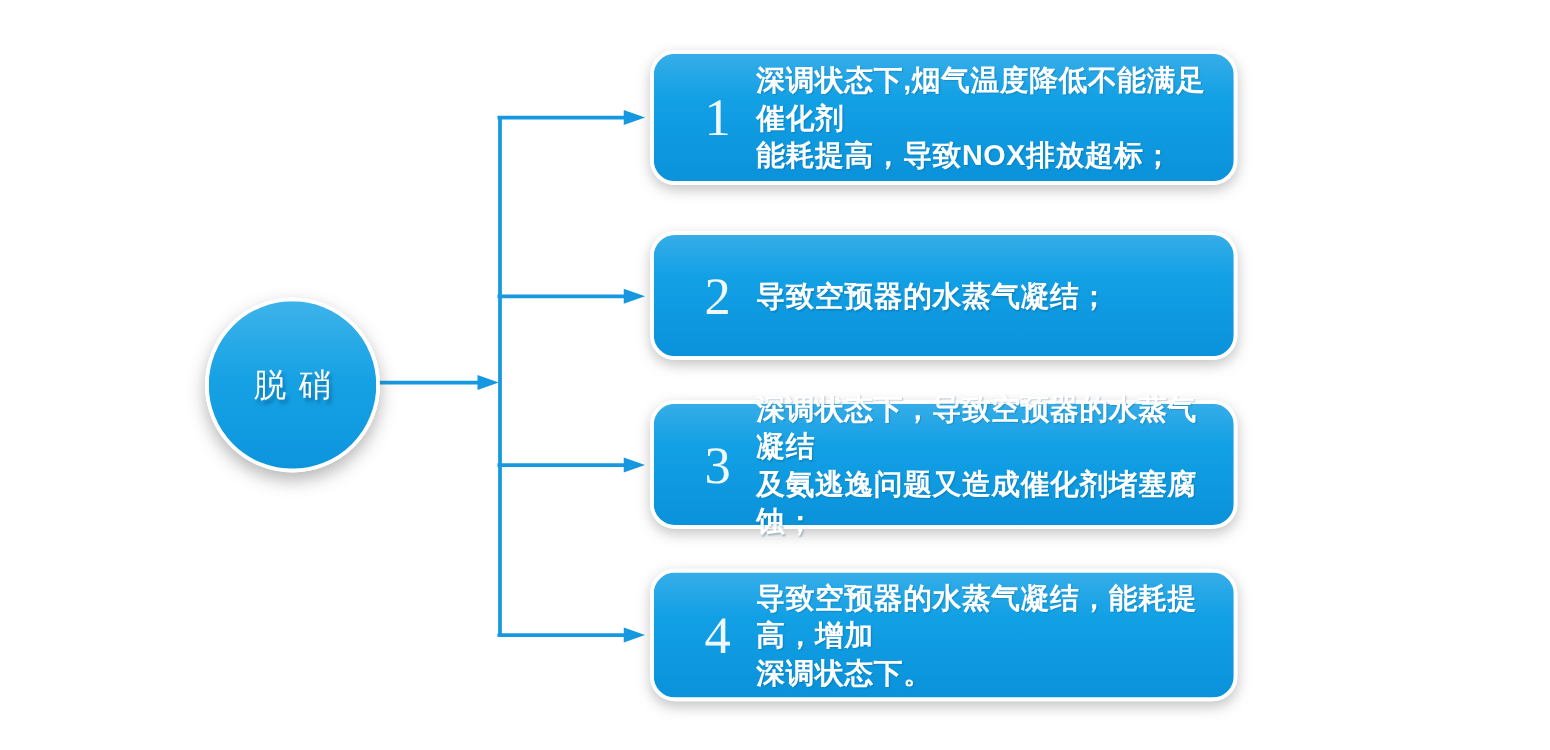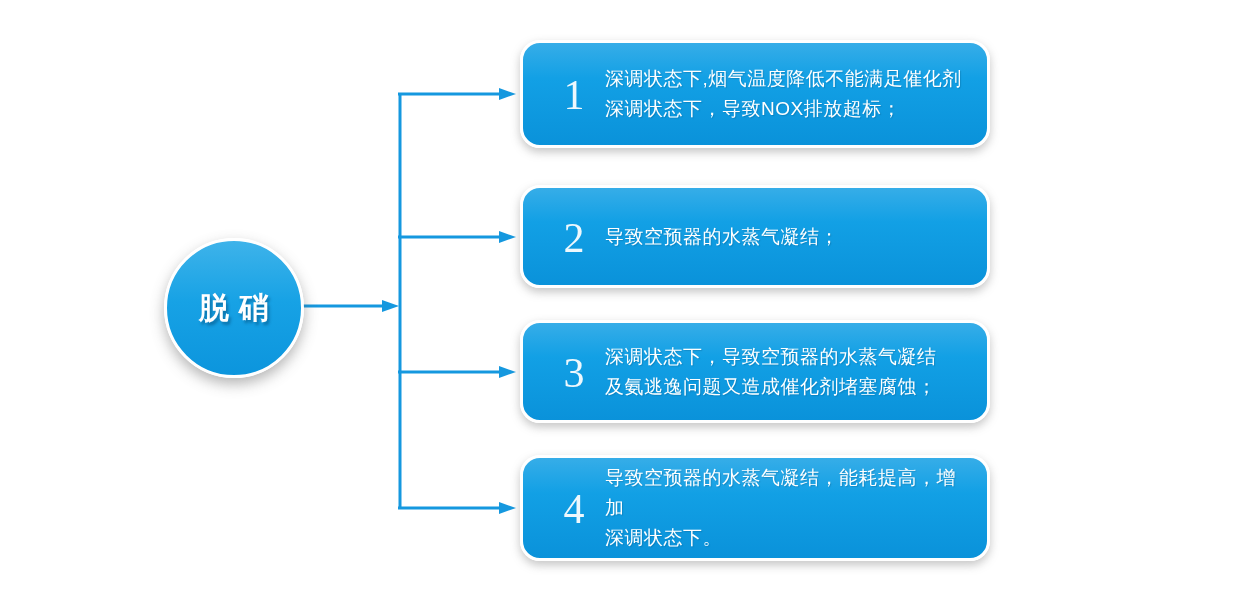--- a/index.html
+++ b/index.html
@@ -19,22 +19,22 @@
     position:absolute;left:164px;top:238px;width:140px;height:140px;
     box-sizing:border-box;
     border:3px solid #ffffff;
     border-radius:50%;
     background:linear-gradient(180deg,#3eb3ea 0%,#17a2e5 45%,#0c95dd 100%);
     box-shadow:0 6px 14px rgba(90,90,90,.45);
     display:flex;align-items:center;justify-content:center;
   }
   .hub-text{
     color:#ffffff;
-    font-weight:bold;
-    font-size:30px;
+    font-weight:normal;
+    font-size:26px;
     line-height:40px;
     letter-spacing:10px;
     text-indent:10px;
     text-align:center;
     text-shadow:2px 3px 3px rgba(0,60,100,.45);
   }
   
   .card{
     position:absolute;left:520px;width:470px;
     box-sizing:border-box;
@@ -54,22 +54,22 @@
     flex:0 0 34px;
     font-family:"Liberation Serif","DejaVu Serif",serif;
     font-size:42px;
     line-height:1;
     text-align:center;
     color:rgba(255,255,255,.93);
     margin-right:14px;
     margin-top:2px;
   }
   .txt{
-    font-size:19px;
-    font-weight:normal;
+    font-size:23px;
+    font-weight:bold;
     line-height:30px;
     letter-spacing:.5px;
     text-shadow:1px 1px 1px rgba(0,70,110,.25);
   }
   .txt .line:empty{display:none;}
 </style>
 </head>
 <body>
 
 <div class="canvas">
@@ -99,21 +99,21 @@
   <div class="hub">
     <div class="hub-text">
       <div>脱硝</div>
     </div>
   </div>
 
   <div class="card card-1">
     <div class="num">1</div>
     <div class="txt">
       <div class="line">深调状态下,烟气温度降低不能满足催化剂</div>
-      <div class="line">深调状态下，导致NOX排放超标；</div>
+      <div class="line">能耗提高，导致NOX排放超标；</div>
     </div>
   </div>
 
   <div class="card card-2">
     <div class="num">2</div>
     <div class="txt">
       <div class="line">导致空预器的水蒸气凝结；</div>
 
     </div>
   </div>

